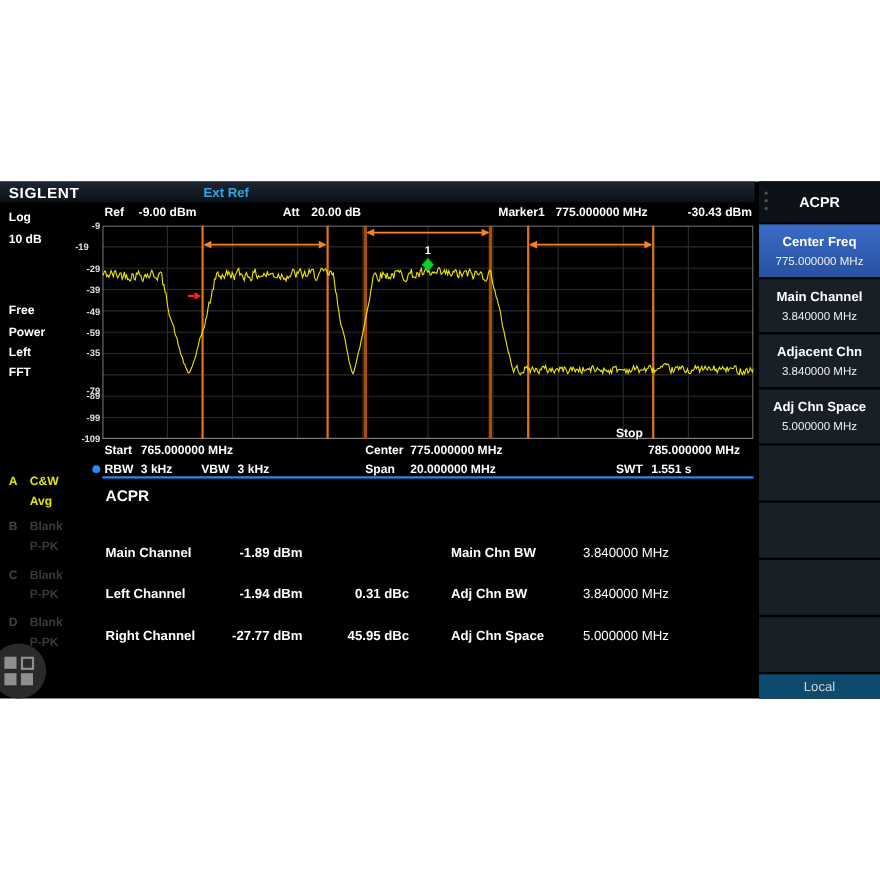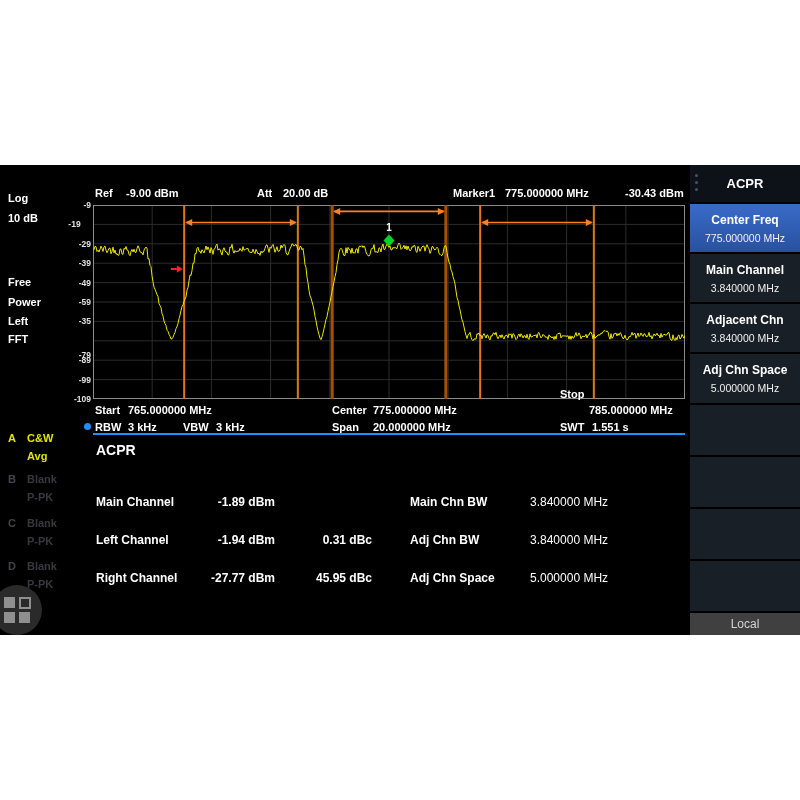--- a/index.html
+++ b/index.html
@@ -55,31 +55,35 @@
                align-items:center;justify-content:center;}
   .side-header .title{color:#fff;font-size:13px;font-weight:bold;}
   .dots{position:absolute;left:5px;top:9px;display:flex;flex-direction:column;gap:4px;}
   .dots i{width:3px;height:3px;border-radius:50%;background:#4a525a;}
   .mbtn{background:#191f26;display:flex;flex-direction:column;align-items:center;
         justify-content:center;gap:5px;}
   .mbtn.h48{height:48px;} .mbtn.h50{height:50px;} .mbtn.h49{height:49px;}
   .mbtn .bl{color:#fff;font-size:12px;font-weight:bold;}
   .mbtn .bv{color:#f0f0f0;font-size:10.5px;}
   .mbtn.active{background:linear-gradient(180deg,#3a6bc8,#28519f);}
-  .localbar{height:22px;background:#404040;display:flex;align-items:center;justify-content:center;
+  .localbar{height:22px;background:#0c4a6e;display:flex;align-items:center;justify-content:center;
             color:#d4d4d4;font-size:12px;margin-top:auto;}
   svg{display:block;}
 </style>
 </head>
 <body>
 
 <div class="page">
   <div class="screen">
     <div class="main">
 
+      <div class="topbar">
+        <span class="brand">SIGLENT</span>
+        <span class="extref">Ext Ref</span>
+      </div>
 
       <span class="inf" style="left:95px">Ref</span>
       <span class="inf" style="left:126px">-9.00 dBm</span>
       <span class="inf" style="left:257px">Att</span>
       <span class="inf" style="left:283px">20.00 dB</span>
       <span class="inf" style="left:453px">Marker1</span>
       <span class="inf" style="left:505px">775.000000 MHz</span>
       <span class="inf" style="left:625px">-30.43 dBm</span>
 
       <div id="yticks">

